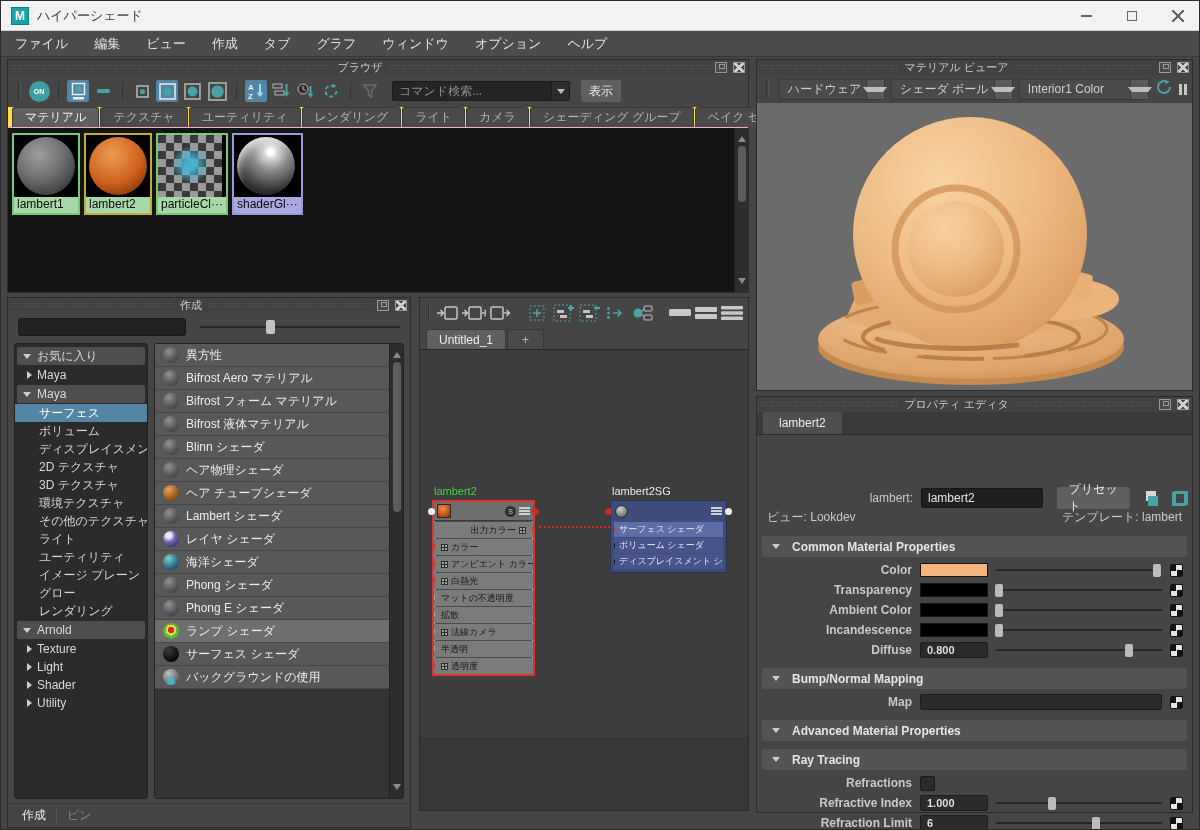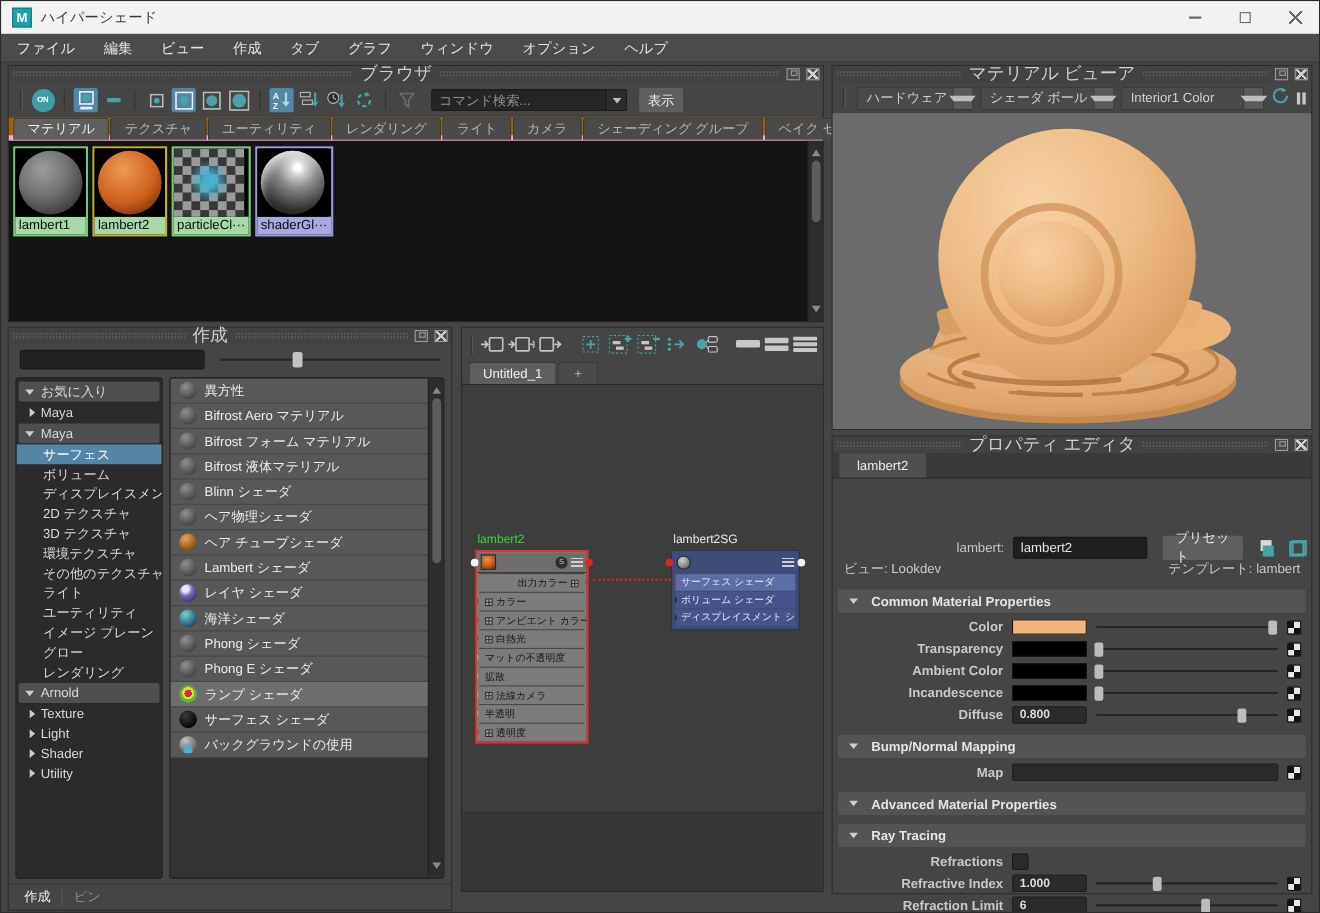--- a/index.html
+++ b/index.html
@@ -16,41 +16,41 @@
   .ic-close{width:12px;height:12px;background:
     linear-gradient(45deg,transparent 44%,#666 44%,#666 56%,transparent 56%),
     linear-gradient(-45deg,transparent 44%,#666 44%,#666 56%,transparent 56%);}
   
   .menubar{position:absolute;left:0;top:30px;width:1200px;height:26px;background:#4b4b4b;display:flex;align-items:center;gap:26px;padding:0 14px;border-bottom:1px solid #383838;}
   .menu{font-size:13px;color:#e2e2e2;}
   
   .panel{position:absolute;background:#454545;border:1px solid #2c2c2c;display:flex;flex-direction:column;}
   .phead{height:15px;display:flex;align-items:center;gap:6px;padding:0 3px;background:#424242;}
   .dots{flex:1;height:7px;background-image:radial-gradient(#5e5e5e 0.8px,transparent 0.9px);background-size:3px 3px;}
-  .ptitle{font-size:16px;color:#cfcfcf;white-space:nowrap;}
+  .ptitle{font-size:11px;color:#cfcfcf;white-space:nowrap;}
   .wbtn{width:12px;height:11px;border:1px solid #9a9a9a;position:relative;background:#4a4a4a;}
   .wbtn.float::after{content:'';position:absolute;left:3px;top:1px;right:1px;bottom:3px;border:1px solid #9a9a9a;}
   .wbtn.close{background:
     linear-gradient(45deg,transparent 42%,#cfcfcf 42%,#cfcfcf 58%,transparent 58%),
     linear-gradient(-45deg,transparent 42%,#cfcfcf 42%,#cfcfcf 58%,transparent 58%),#4a4a4a;}
   .grip{width:3px;height:18px;border-left:1px solid #333;border-right:1px solid #555;margin:0 4px;}
   .vsep{width:1px;height:18px;background:#333;margin:0 5px;}
   
   .btoolbar{height:32px;display:flex;align-items:center;padding:0 6px;gap:3px;}
   .tbico{height:22px;min-width:22px;display:flex;align-items:center;justify-content:center;border-radius:2px;}
   .selbg{background:#5285a6;}
   .onbtn{width:21px;height:21px;border-radius:50%;background:#3f9ea1;color:#fff;font-size:7px;font-weight:bold;display:flex;align-items:center;justify-content:center;}
   .searchwrap{display:flex;align-items:center;margin-left:8px;}
   .search{width:160px;height:20px;background:#252525;border:1px solid #1b1b1b;border-radius:2px 0 0 2px;color:#bbb;font-size:12px;padding:0 6px;outline:none;}
   .search::placeholder{color:#8e8e8e;}
   .ddarrowbox{width:18px;height:20px;background:#2c2c2c;border:1px solid #1b1b1b;border-left:none;border-radius:0 2px 2px 0;display:flex;align-items:center;justify-content:center;}
   .tridown{width:0;height:0;border-left:4px solid transparent;border-right:4px solid transparent;border-top:5px solid #bdbdbd;}
   .btn{height:22px;background:#5f5f5f;border:none;border-radius:2px;color:#ececec;font-size:12px;padding:0 8px;margin-left:8px;}
   
-  .btabs{height:21px;display:flex;align-items:flex-start;padding:0 4px;background:#a16207;border-bottom:5px solid #f9a8d4;}
+  .btabs{height:21px;display:flex;align-items:center;padding:0 4px;background:#fde047;border-bottom:2px solid #f9a8d4;}
   .tab{height:20px;display:flex;align-items:center;padding:0 12px;font-size:12px;color:#b5b5b5;background:#4a4a4a;border:1px solid #393939;border-bottom:none;border-radius:3px 3px 0 0;margin-right:1px;white-space:nowrap;}
   .tab.active{background:#5f5f5f;color:#f0f0f0;}
   .tabarrows{margin-left:auto;display:flex;gap:6px;align-items:center;padding-bottom:5px;}
   .tleft{width:0;height:0;border:5px solid transparent;border-right:6px solid #e0e0e0;}
   .tright{width:0;height:0;border:5px solid transparent;border-left:6px solid #e0e0e0;}
   
   .bswatches{flex:1;background:#141414;display:flex;align-items:flex-start;padding:5px 4px;position:relative;}
   .cell{margin-right:4px;border:2px solid;background:#000;}
   .thumb{width:64px;height:62px;background:#000;position:relative;}
   .sphere{position:absolute;left:3px;top:2px;width:58px;height:58px;border-radius:50%;}

